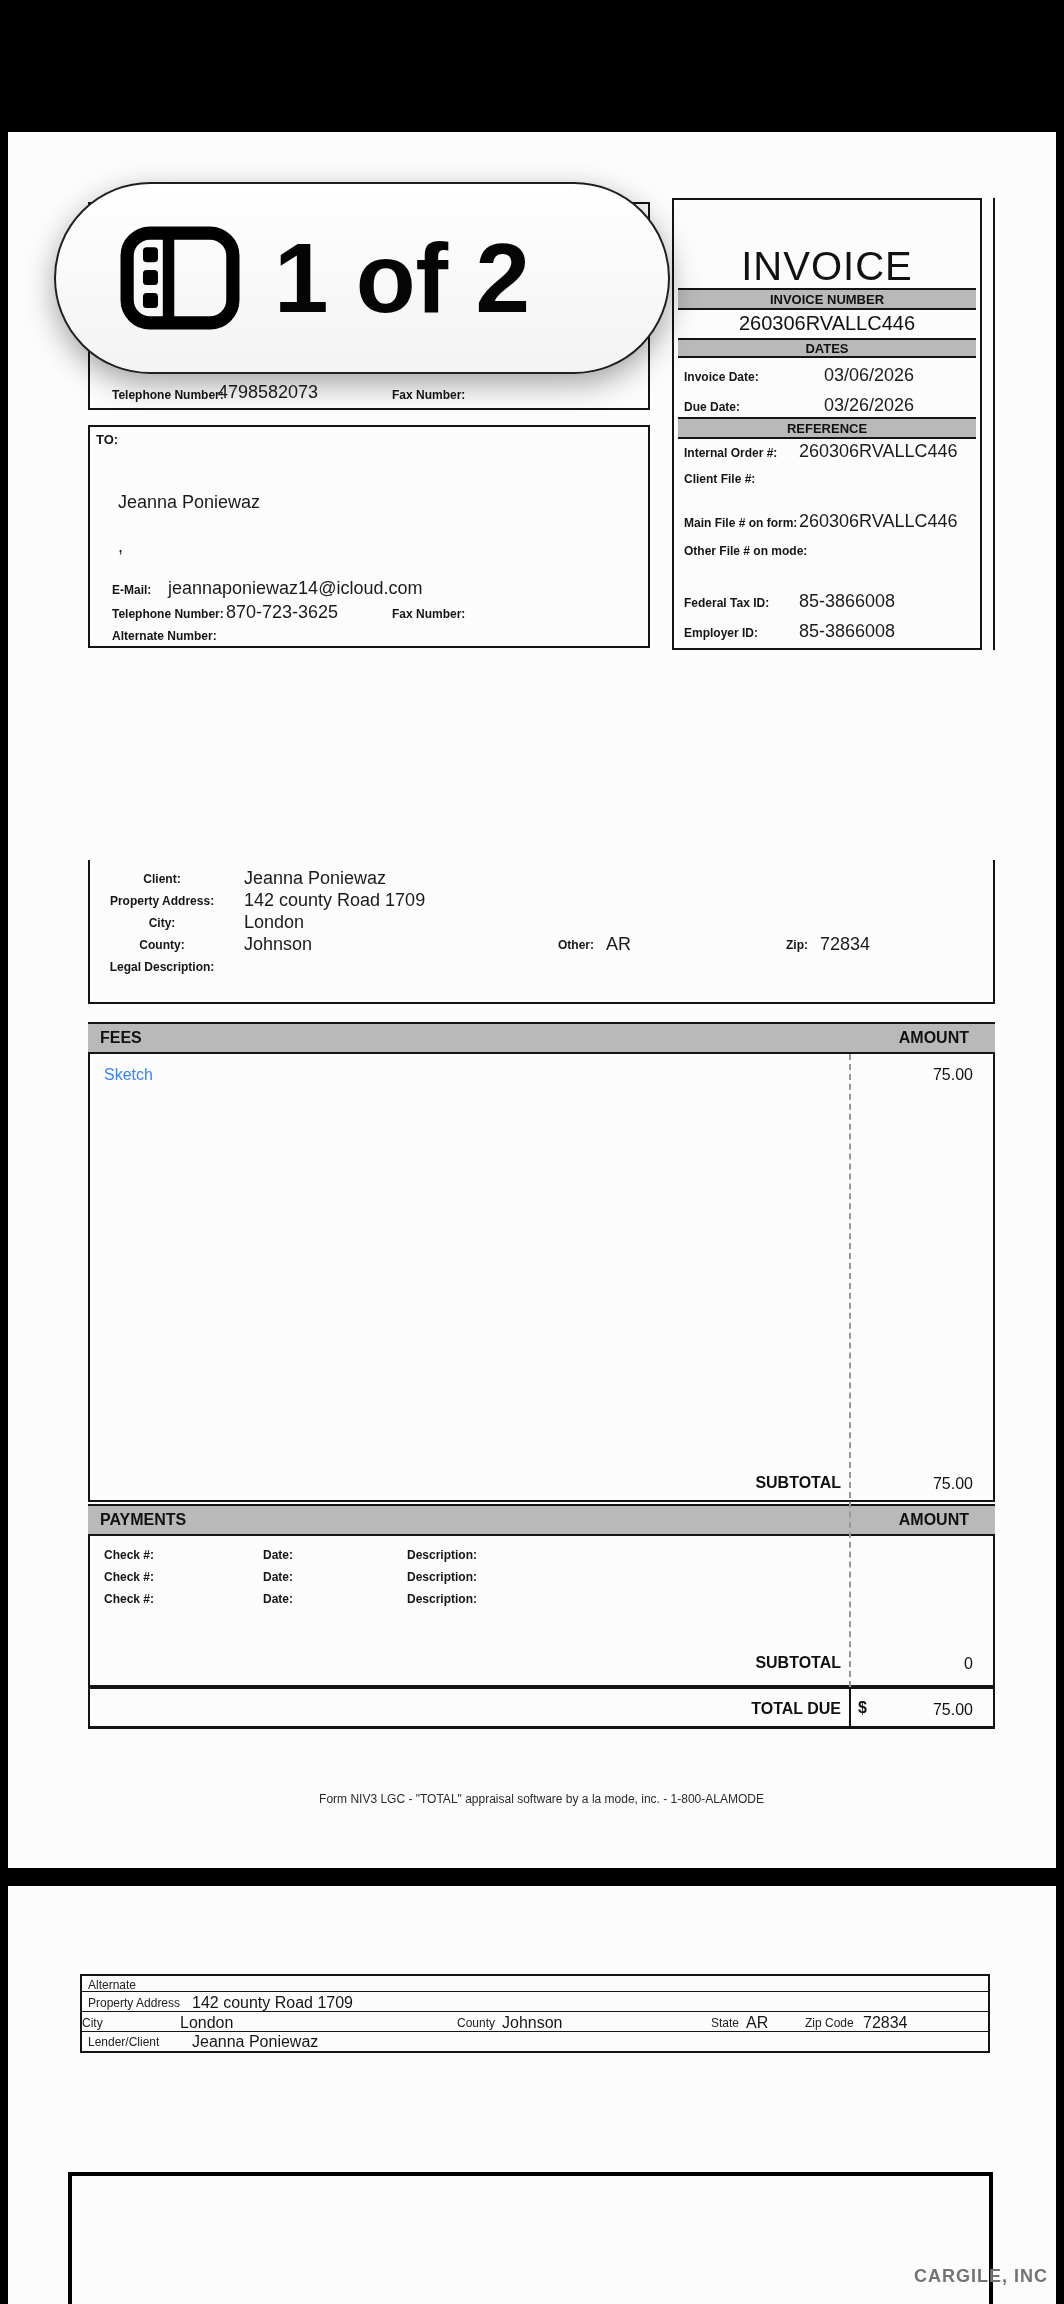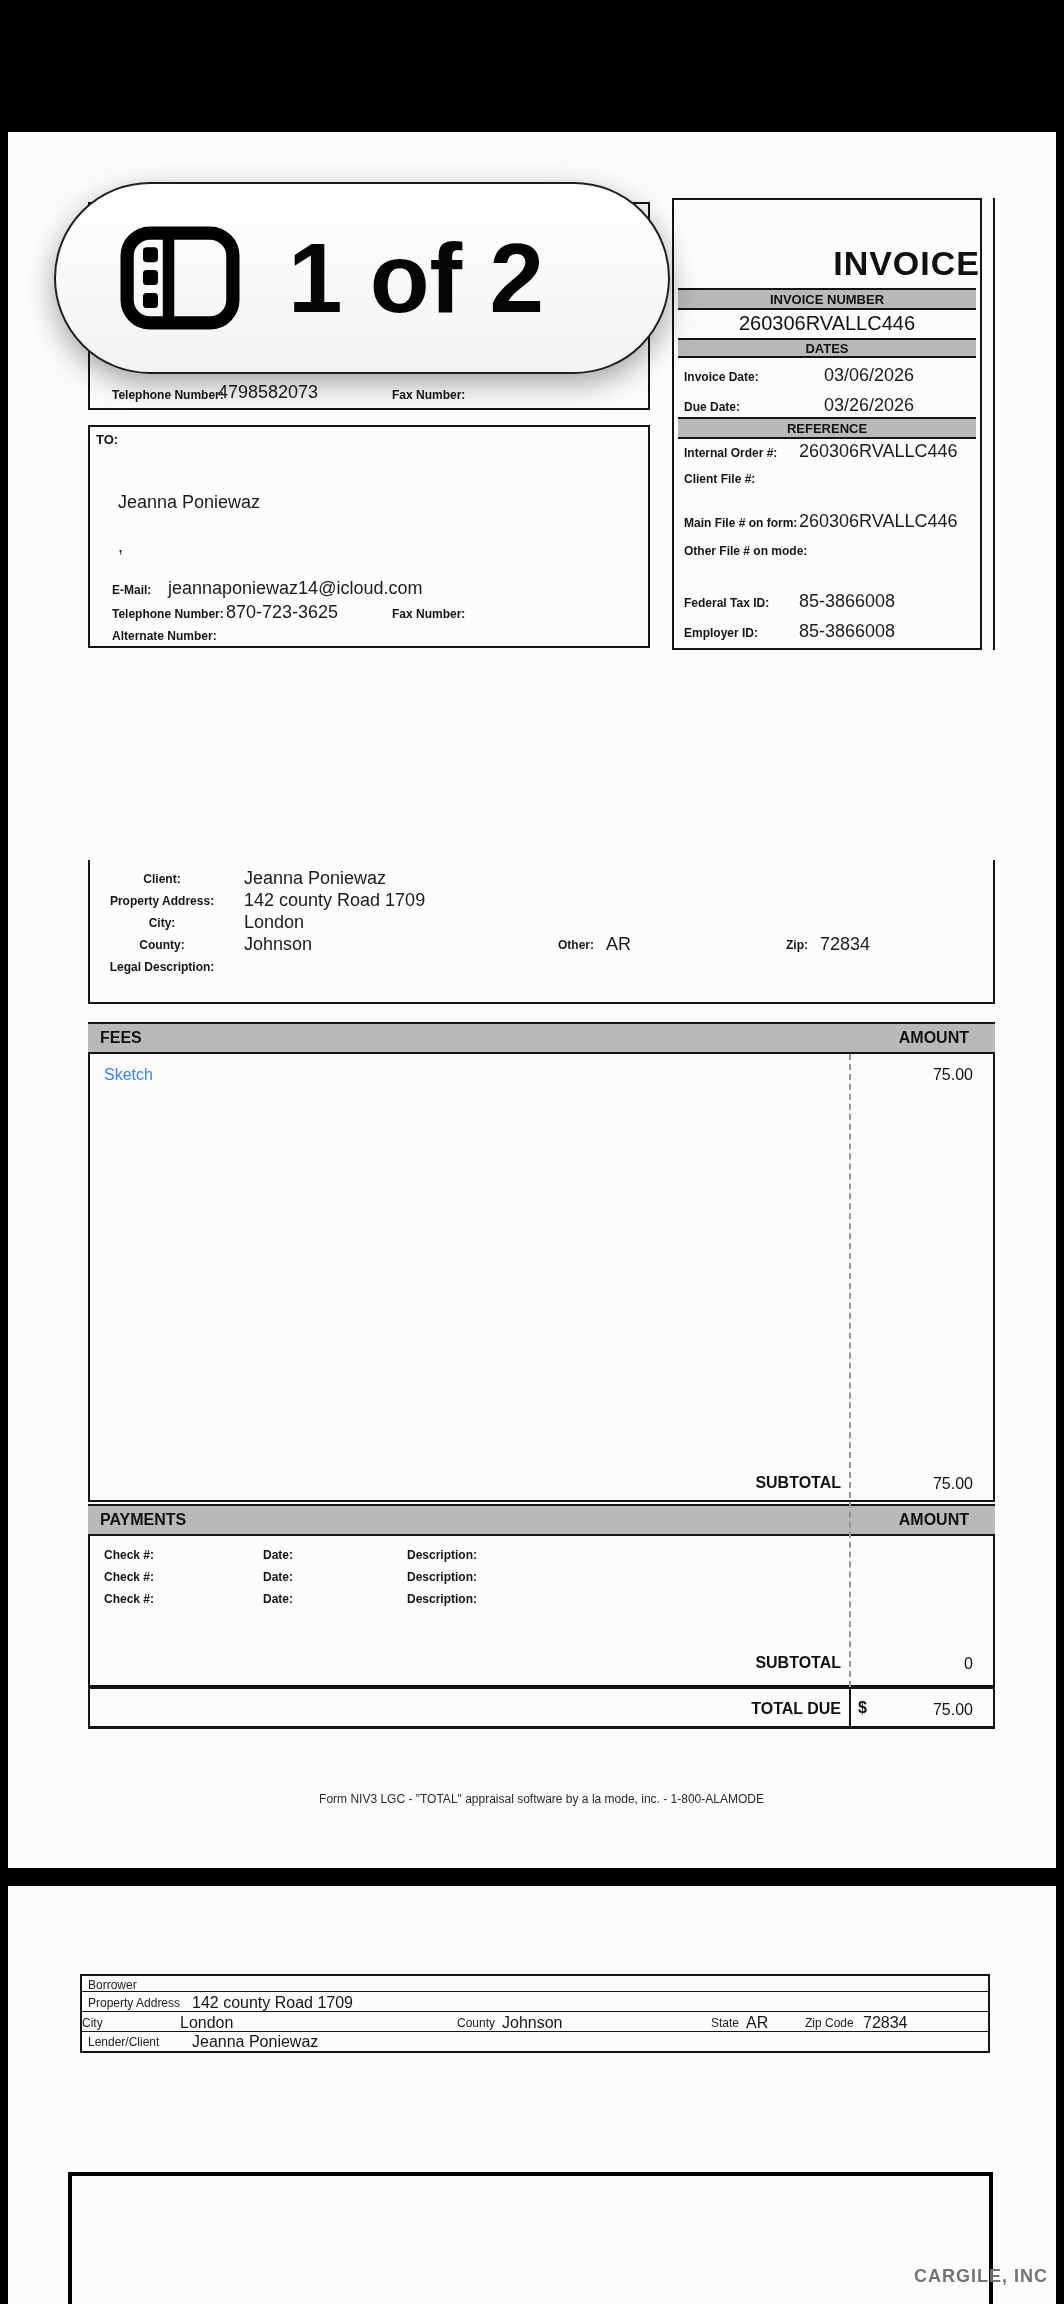--- a/index.html
+++ b/index.html
@@ -14,21 +14,21 @@
   .val{position:absolute;font-size:18px;white-space:nowrap;color:#1b1b1b}
   .val-s{position:absolute;font-size:16px;white-space:nowrap;color:#3b82f6}
   .box{position:absolute;border:2px solid #141414}
   .bar{position:absolute;background:#b9b9b9;border-top:2px solid #141414;border-bottom:2px solid #141414}
   .bar-h{position:absolute;font-weight:bold;font-size:16px;top:50%;transform:translateY(-50%);white-space:nowrap}
   .bar-hs{position:absolute;font-weight:bold;font-size:13px;left:0;right:0;text-align:center;top:50%;transform:translateY(-50%)}
   .sub-lbl{position:absolute;font-weight:bold;font-size:16px;white-space:nowrap}
   .amt{position:absolute;font-size:16px;white-space:nowrap;text-align:right}
   .dashv{position:absolute;width:0;border-left:2px dashed #979797;z-index:5}
   #pill{position:absolute;left:54px;top:182px;width:616px;height:192px;background:linear-gradient(#ffffff,#f3f3f3);border:2px solid #1f1f1f;border-radius:97px;display:flex;align-items:center;box-shadow:0 10px 30px rgba(0,0,0,.35);z-index:50}
-  #pill .pnum{font-size:98px;font-weight:bold;color:#050505;margin-left:48px;white-space:nowrap}
+  #pill .pnum{font-size:98px;font-weight:bold;color:#050505;margin-left:34px;white-space:nowrap}
   #pill svg{margin-left:64px;flex:none}
   .t2row{position:relative;border-bottom:1px solid #141414}
   .t2row:last-child{border-bottom:none}
   .l2{position:absolute;font-size:12px;white-space:nowrap;color:#222}
   .v2{position:absolute;font-size:16px;white-space:nowrap;color:#161616}
   .wm{position:absolute;font-weight:bold;font-size:18px;letter-spacing:1px;color:#737373;white-space:nowrap;z-index:6}
   .footer{position:absolute;left:80px;width:907px;text-align:center;font-size:12px;color:#2a2a2a}
   .vline{position:absolute;background:#141414}
 </style>
 </head>
@@ -48,21 +48,21 @@
     <span class="val" style="left:110px;top:360px">Jeanna Poniewaz</span>
     <span class="val" style="left:110px;top:404px">,</span>
     <span class="lbl" style="left:104px;top:451px">E-Mail:</span>
     <span class="val" style="left:160px;top:446px">jeannaponiewaz14@icloud.com</span>
     <span class="lbl" style="left:104px;top:475px">Telephone Number:</span>
     <span class="val" style="left:218px;top:470px">870-723-3625</span>
     <span class="lbl" style="left:384px;top:475px">Fax Number:</span>
     <span class="lbl" style="left:104px;top:497px">Alternate Number:</span>
 
     <div class="box" style="left:664px;top:66px;width:310px;height:452px">
-      <div style="position:absolute;left:0;right:0;top:44px;text-align:right;font-weight:bold;font-size:34px;letter-spacing:1px">INVOICE</div>
+      <div style="position:absolute;left:0;right:0;top:44px;text-align:center;font-weight:normal;font-size:40px;letter-spacing:1px">INVOICE</div>
       <div class="bar" style="left:4px;right:4px;top:88px;height:22px">
         <span class="bar-hs">INVOICE NUMBER</span>
       </div>
       <div style="position:absolute;left:0;right:0;top:112px;text-align:center;font-size:20px">260306RVALLC446</div>
       <div class="bar" style="left:4px;right:4px;top:138px;height:20px">
         <span class="bar-hs">DATES</span>
       </div>
       <span class="lbl" style="left:10px;top:170px">Invoice Date:</span>
       <span class="val" style="left:150px;top:165px">03/06/2026</span>
       <span class="lbl" style="left:10px;top:200px">Due Date:</span>
@@ -135,21 +135,21 @@
       <span class="amt" style="right:20px;top:12px">75.00</span>
     </div>
 
     <div class="footer" style="top:1660px">Form NIV3  LGC - "TOTAL" appraisal software by a la mode, inc. - 1-800-ALAMODE</div>
   </div>
 
   <div class="page" id="page2">
 
     <div style="position:absolute;left:72px;top:88px;width:910px;border:2px solid #141414">
       <div class="t2row" style="height:16px">
-        <span class="l2" style="left:6px;top:2px">Borrower</span>
+        <span class="l2" style="left:6px;top:2px">Alternate</span>
       </div>
       <div class="t2row" style="height:20px">
         <span class="l2" style="left:6px;top:4px">Property Address</span>
         <span class="v2" style="left:110px;top:2px">142 county Road 1709</span>
       </div>
       <div class="t2row" style="height:20px">
         <span class="l2" style="left:0;top:4px">City</span>
         <span class="v2" style="left:98px;top:2px">London</span>
         <span class="l2" style="left:375px;top:4px">County</span>
         <span class="v2" style="left:420px;top:2px">Johnson</span>

